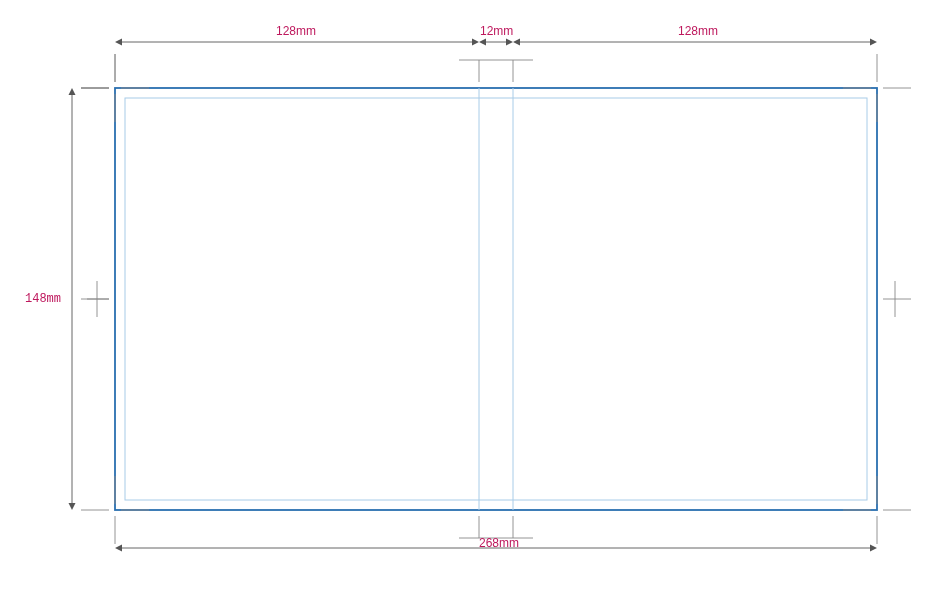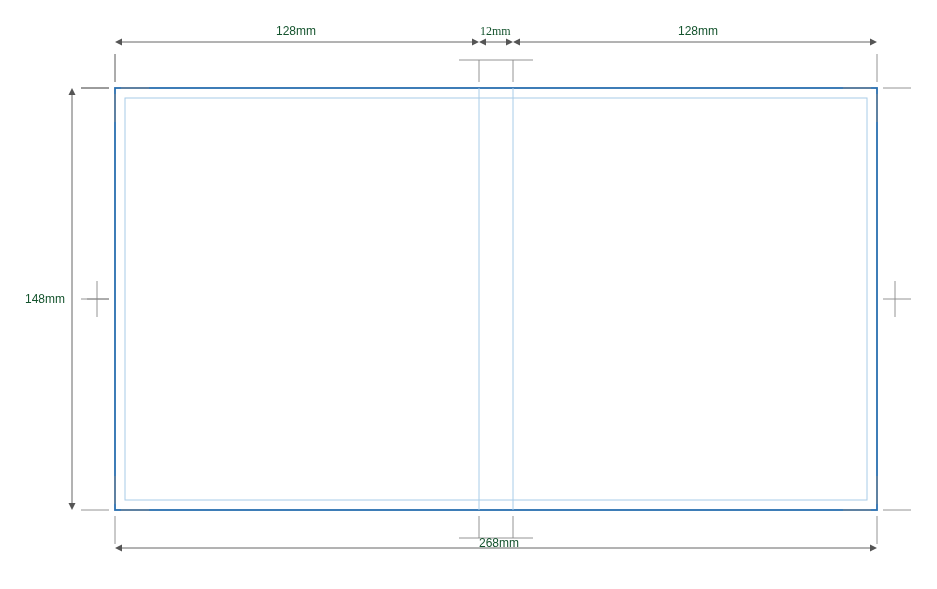--- a/index.html
+++ b/index.html
@@ -14,21 +14,21 @@
     }
     .diagram-container {
       position: relative;
       width: 100%;
       height: 100%;
     }
     svg { position: absolute; top: 0; left: 0; }
     .dim-label {
       position: absolute;
       font-size: 12px;
-      color: #14532d;
+      color: #be185d;
       white-space: nowrap;
     }
   </style>
 </head>
 <body>
 
 <div class="diagram-container">
   <svg width="937" height="589">
     <g id="svg-content">
         <rect x="115" y="88" width="762" height="422" fill="none" stroke="#2a6fb0" stroke-width="1.8"></rect>
@@ -78,17 +78,17 @@
         <line x1="118" y1="548" x2="874" y2="548" stroke="#555555" stroke-width="0.9"></line>
         <polygon points="115,548 122,544.5 122,551.5" fill="#555555"></polygon>
         <polygon points="877,548 870,544.5 870,551.5" fill="#555555"></polygon>
         <line x1="72" y1="91" x2="72" y2="507" stroke="#555555" stroke-width="0.9"></line>
         <polygon points="72,88 68.5,95 75.5,95" fill="#555555"></polygon>
         <polygon points="72,510 68.5,503 75.5,503" fill="#555555"></polygon>
       </g>
   </svg>
 
   <div class="dim-label" style="left:276px; top:24px;">128mm</div>
-  <div class="dim-label" style="left:480px; top:24px;font-family:Liberation Serif, serif;">12mm</div>
+  <div class="dim-label" style="left:480px; top:24px;">12mm</div>
   <div class="dim-label" style="left:678px; top:24px;">128mm</div>
-  <div class="dim-label" style="left:25px; top:292px;">148mm</div>
+  <div class="dim-label" style="left:25px; top:292px;font-family:Liberation Mono, monospace;">148mm</div>
   <div class="dim-label" style="left:479px; top:536px;">268mm</div>
 </div>
 
 </body></html>

